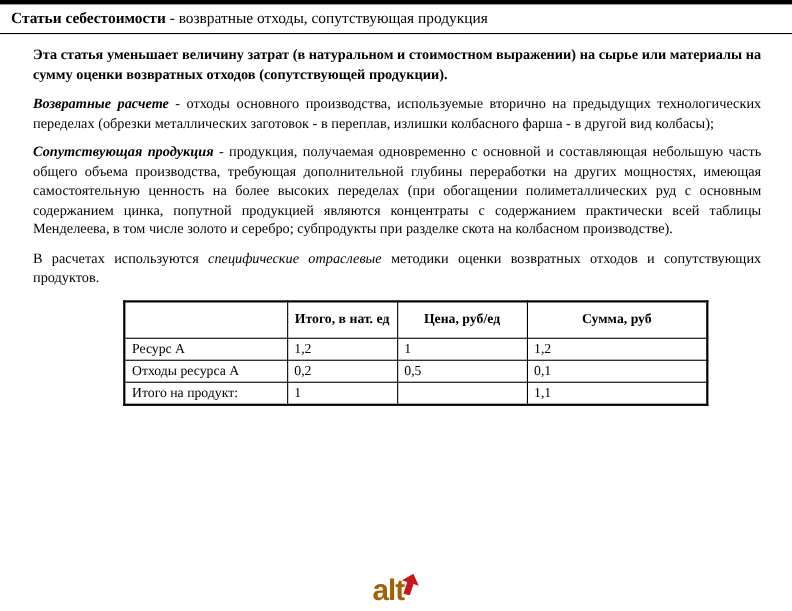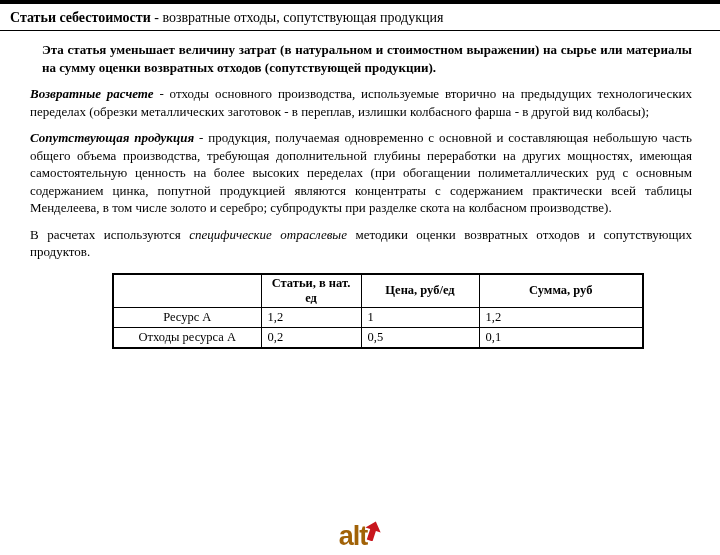--- a/index.html
+++ b/index.html
@@ -27,39 +27,39 @@
   .title-bold { font-weight: bold; }
   .content { padding: 10px 28px 0 30px; }
   p.para {
     font-size: 13px;
     line-height: 17.5px;
     text-align: justify;
     margin-bottom: 9px;
   }
   .lead { font-weight: bold; font-style: italic; }
   .emphasis { font-weight: normal; font-style: italic; }
-  .bold-par { font-weight: bold; margin-left: 12px; }
+  .bold-par { font-weight: bold; }
   table.cost {
     border-collapse: collapse;
     margin: 12px 0 0 82px;
     font-size: 12.5px;
     border: 2px solid #000000;
   }
   table.cost th, table.cost td {
     border: 1px solid #000000;
     padding: 1px 6px;
     vertical-align: middle;
   }
   table.cost th {
     font-weight: bold;
     text-align: center;
     height: 34px;
   }
   table.cost td { height: 20px; }
-  .c1 { width: 148px; text-align: center; }
+  .c1 { width: 148px; text-align: left; }
   .c2 { width: 100px; }
   .c3 { width: 118px; }
   .c4 { width: 164px; }
   td.num { }
   .logo {
     position: absolute;
     bottom: 6px;
     left: 50%;
     transform: translateX(-50%);
     display: flex;
@@ -97,37 +97,43 @@
 
     <p class="para"><span class="lead">Сопутствующая продукция</span><span> - продукция,  получаемая одновременно с основной и составляющая небольшую часть общего объема производства, требующая дополнительной глубины переработки на других мощностях, имеющая самостоятельную ценность на более высоких переделах (при обогащении полиметаллических руд с основным содержанием цинка, попутной продукцией являются концентраты с содержанием практически всей таблицы Менделеева, в том числе золото и серебро; субпродукты при разделке скота на колбасном производстве).</span></p>
 
     <p class="para"><span>В расчетах используются </span><span class="emphasis">специфические отраслевые</span><span> методики оценки возвратных отходов и сопутствующих продуктов.</span></p>
 
 
     <table class="cost">
       <thead>
         <tr>
           <th class="c1"></th>
-          <th class="c2">Статьи, в нат. ед</th>
+          <th class="c2">Итого, в нат. ед</th>
           <th class="c3">Цена, руб/ед</th>
           <th class="c4">Сумма, руб</th>
         </tr>
       </thead>
       <tbody>
         <tr>
           <td class="c1">Ресурс А</td>
           <td class="c2 num">1,2</td>
           <td class="c3 num">1</td>
           <td class="c4 num">1,2</td>
         </tr>
         <tr>
           <td class="c1">Отходы ресурса А</td>
           <td class="c2 num">0,2</td>
           <td class="c3 num">0,5</td>
           <td class="c4 num">0,1</td>
+        </tr>
+        <tr>
+          <td class="c1">Итого на продукт:</td>
+          <td class="c2 num">1</td>
+          <td class="c3 num"></td>
+          <td class="c4 num">1,1</td>
         </tr>
       </tbody>
     </table>
 
   </div>
 
   <div class="logo">
     <span class="logo-text">alt</span>
     <svg class="logo-arrow" viewBox="0 0 18 20" xmlns="http://www.w3.org/2000/svg">
       <g transform="rotate(18 9 10)">

